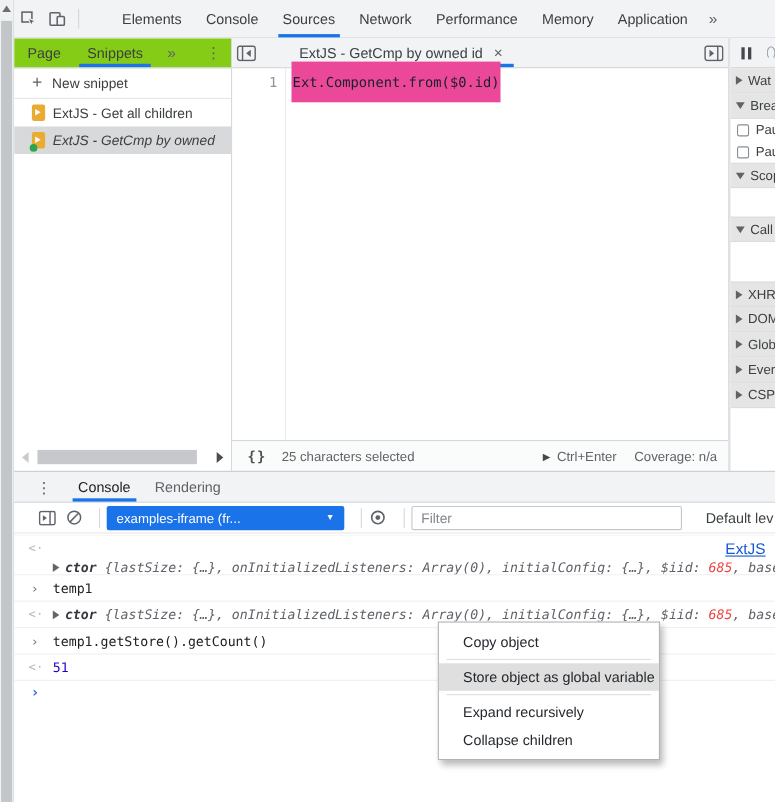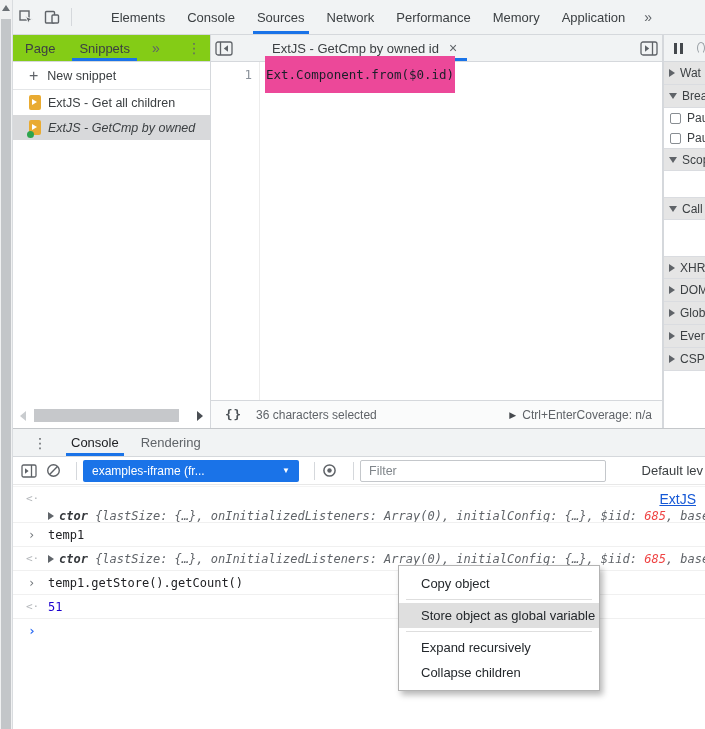--- a/index.html
+++ b/index.html
@@ -58,21 +58,21 @@
   #editor-content { position:relative; height:338px; display:flex; }
   #gutter { width:49px; border-right:1px solid #ececec; text-align:right; padding:5px 7px 0 0; color:#8b929b; font-size:12.5px; }
   #code-area { flex:1; padding:5px 0 0 5px; font-size:12.5px; color:#1a1f29; }
   #code-selection { background:#ec4899; padding:11px 1px; }
   #editor-status { position:absolute; left:0; bottom:0; width:100%; height:28px; background:#fafbfb; border-top:1px solid #d5d8dc;
     display:flex; align-items:center; font-size:12px; color:#5f6368; padding:0 10px 0 14px; }
   #braces-glyph { font-weight:bold; color:#4b5156; font-size:12.5px; letter-spacing:1px; }
   #sel-info { margin-left:14px; }
   #run-arrow { margin-left:auto; font-size:9px; color:#45494e; }
   #run-shortcut { margin-left:6px; color:#5f6368; }
-  #coverage { margin-left:0; }
+  #coverage { margin-left:16px; }
 
   
   #debug-col { position:absolute; left:663px; top:35px; width:42px; height:393px; background:#fff; border-left:1px solid #d5d8dc; overflow:hidden; }
   #debug-toolbar { height:27px; background:#f1f3f4; border-bottom:1px solid #d5d8dc; display:flex; align-items:center; padding-left:10px; }
   #pause-icon { display:flex; gap:3px; }
   #pause-icon i { display:block; width:3px; height:11px; background:#44484d; }
   #stepover-sliver { margin-left:14px; width:12px; height:12px; border:1.6px solid #9aa0a6; border-radius:50%; border-bottom-color:transparent; }
   .sec-h { height:23px; background:#e5e5e5; border-bottom:1px solid #dadce0; display:flex; align-items:center; gap:5px; padding-left:5px; white-space:nowrap; overflow:hidden; font-size:12px; color:#3c4043; }
   .sec-h.bt { border-top:1px solid #dadce0; }
   .tri-r { width:0; height:0; border-left:6px solid #5f6368; border-top:4px solid transparent; border-bottom:4px solid transparent; flex:0 0 auto; }
@@ -81,21 +81,21 @@
   .cbox { width:11px; height:11px; border:1px solid #888d92; border-radius:2px; background:#fff; flex:0 0 auto; }
   .gap26 { height:26px; } .gap36 { height:36px; }
 
   
   #drawer { position:absolute; left:13px; top:428px; width:692px; height:301px; background:#fff; border-top:1px solid #c4c7ca; }
   #drawer-tabs { height:28px; background:#f1f3f4; border-bottom:1px solid #d5d8dc; display:flex; align-items:center; }
   #drawer-menu { color:#5f6368; font-size:14px; padding:0 13px 0 20px; }
   .drawer-tab { position:relative; height:100%; display:flex; align-items:center; padding:0 11px; font-size:13px; color:#5f6368; }
   .drawer-tab.active { color:#202124; }
   .drawer-tab.active::after { content:""; position:absolute; left:6px; right:6px; bottom:0; height:3px; background:#1a73e8; }
-  #console-toolbar { height:28px; border-bottom:1px solid #e8e8e8; display:flex; align-items:center; padding-left:8px; }
+  #console-toolbar { height:28px; border-bottom:1px solid #e8e8e8; display:flex; align-items:center; padding-left:22px; }
   .ct-gap { width:9px; flex:0 0 auto; }
   #context-selector { width:216px; height:22px; background:#1a73e8; border-radius:2px; color:#fff; display:flex; align-items:center; padding:0 9px; font-size:12px; white-space:nowrap; overflow:hidden; }
   #context-arrow { margin-left:auto; font-size:8px; color:#fff; }
   #filter-input { width:246px; height:22px; border:1px solid #c4c7cb; border-radius:2px; font-size:12.5px; color:#202124; padding:0 8px; outline:none; font-family:"Liberation Sans",sans-serif; }
   #filter-input::placeholder { color:#80868b; }
   #default-levels { margin-left:auto; padding-right:2px; font-size:13px; color:#3c4043; white-space:nowrap; }
 
   
   #console-log { position:absolute; left:0; top:57px; width:100%; bottom:0; overflow:hidden; }
   .crow { position:relative; border-bottom:1px solid #f0f0f0; padding:4px 8px 3px 35px; min-height:23px;
@@ -235,21 +235,21 @@
     <div id="editor-content">
       <div id="gutter" class="mono">
         <span>1</span>
       </div>
       <div id="code-area" class="mono">
         <span id="code-selection">Ext.Component.from($0.id)</span>
       </div>
     </div>
     <div id="editor-status">
       <span id="braces-glyph" class="mono">{}</span>
-      <span id="sel-info">36 characters selected</span>
+      <span id="sel-info">25 characters selected</span>
       <span id="run-arrow">▶</span>
       <span id="run-shortcut">Ctrl+Enter</span>
       <span id="coverage">Coverage: n/a</span>
     </div>
   </div>
 
   <div id="debug-col">
     <div id="debug-toolbar">
       <div id="pause-icon">
           <i></i>

